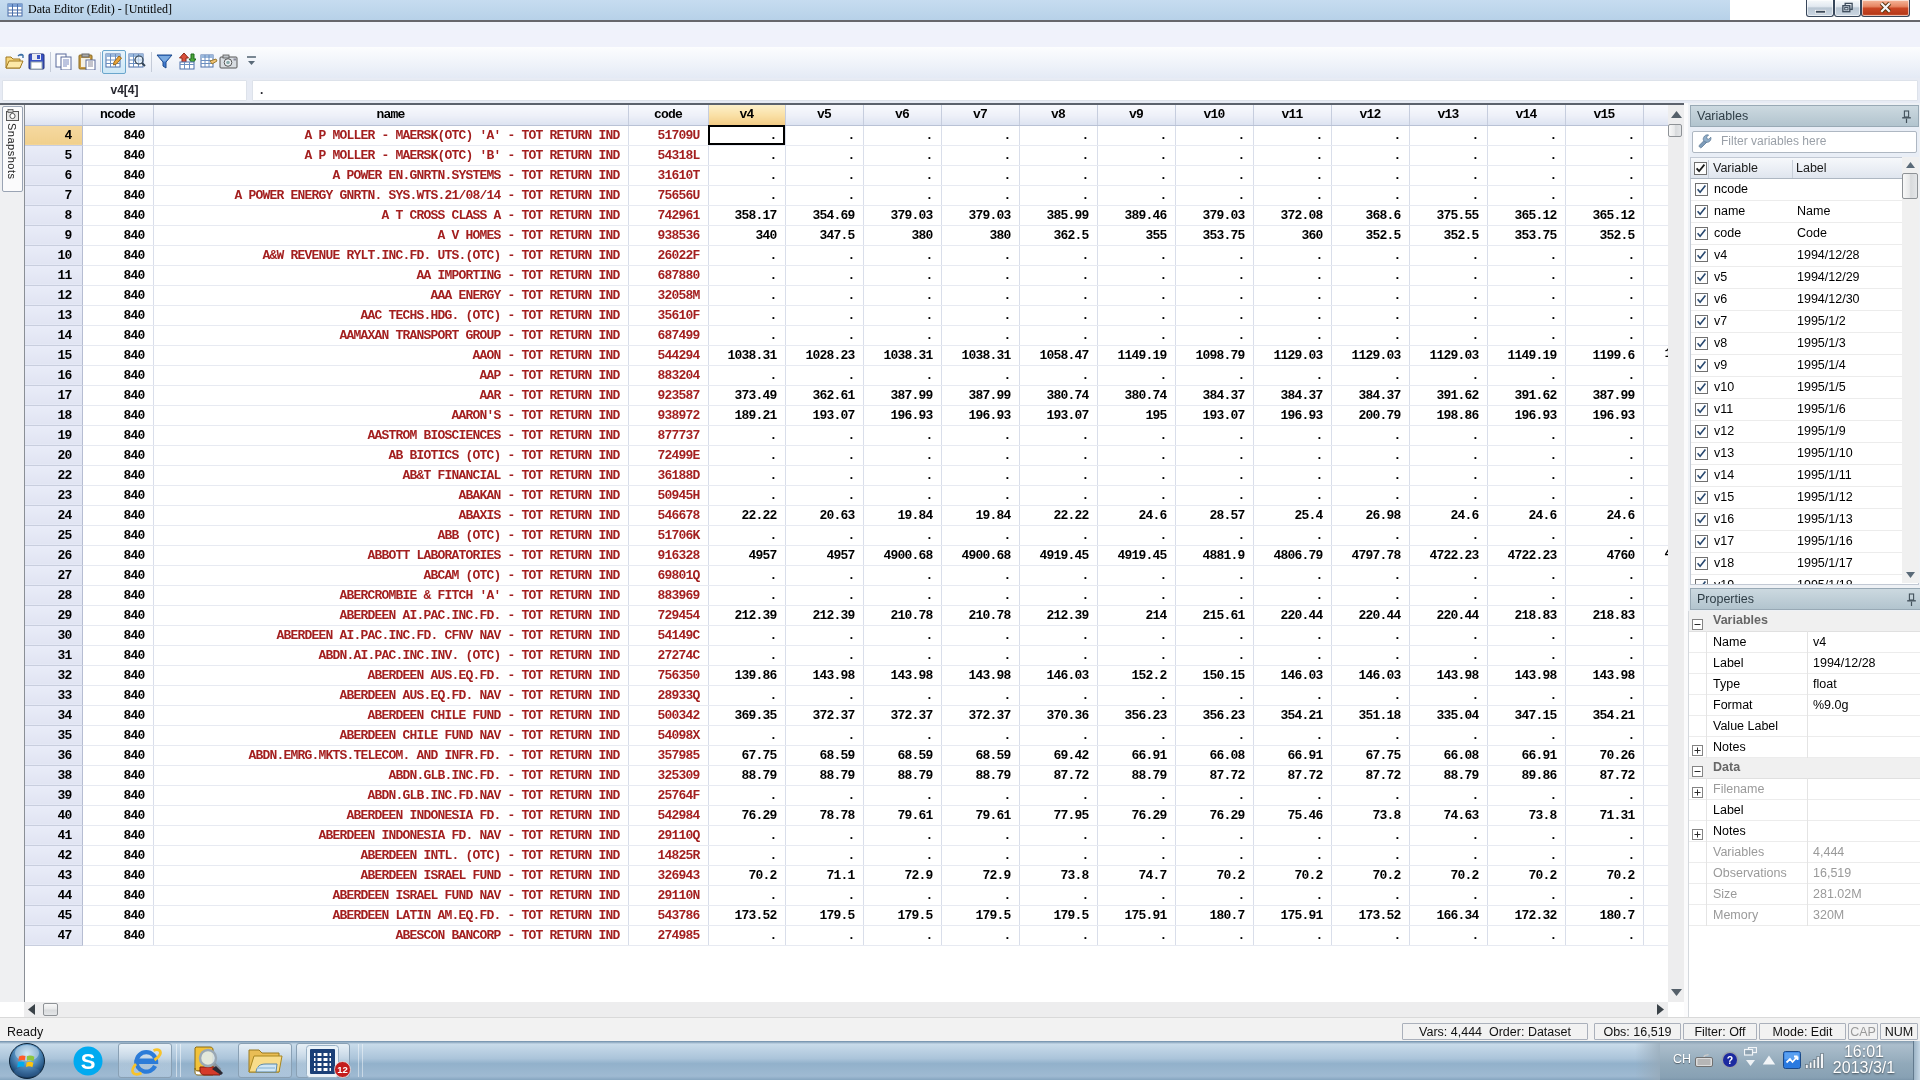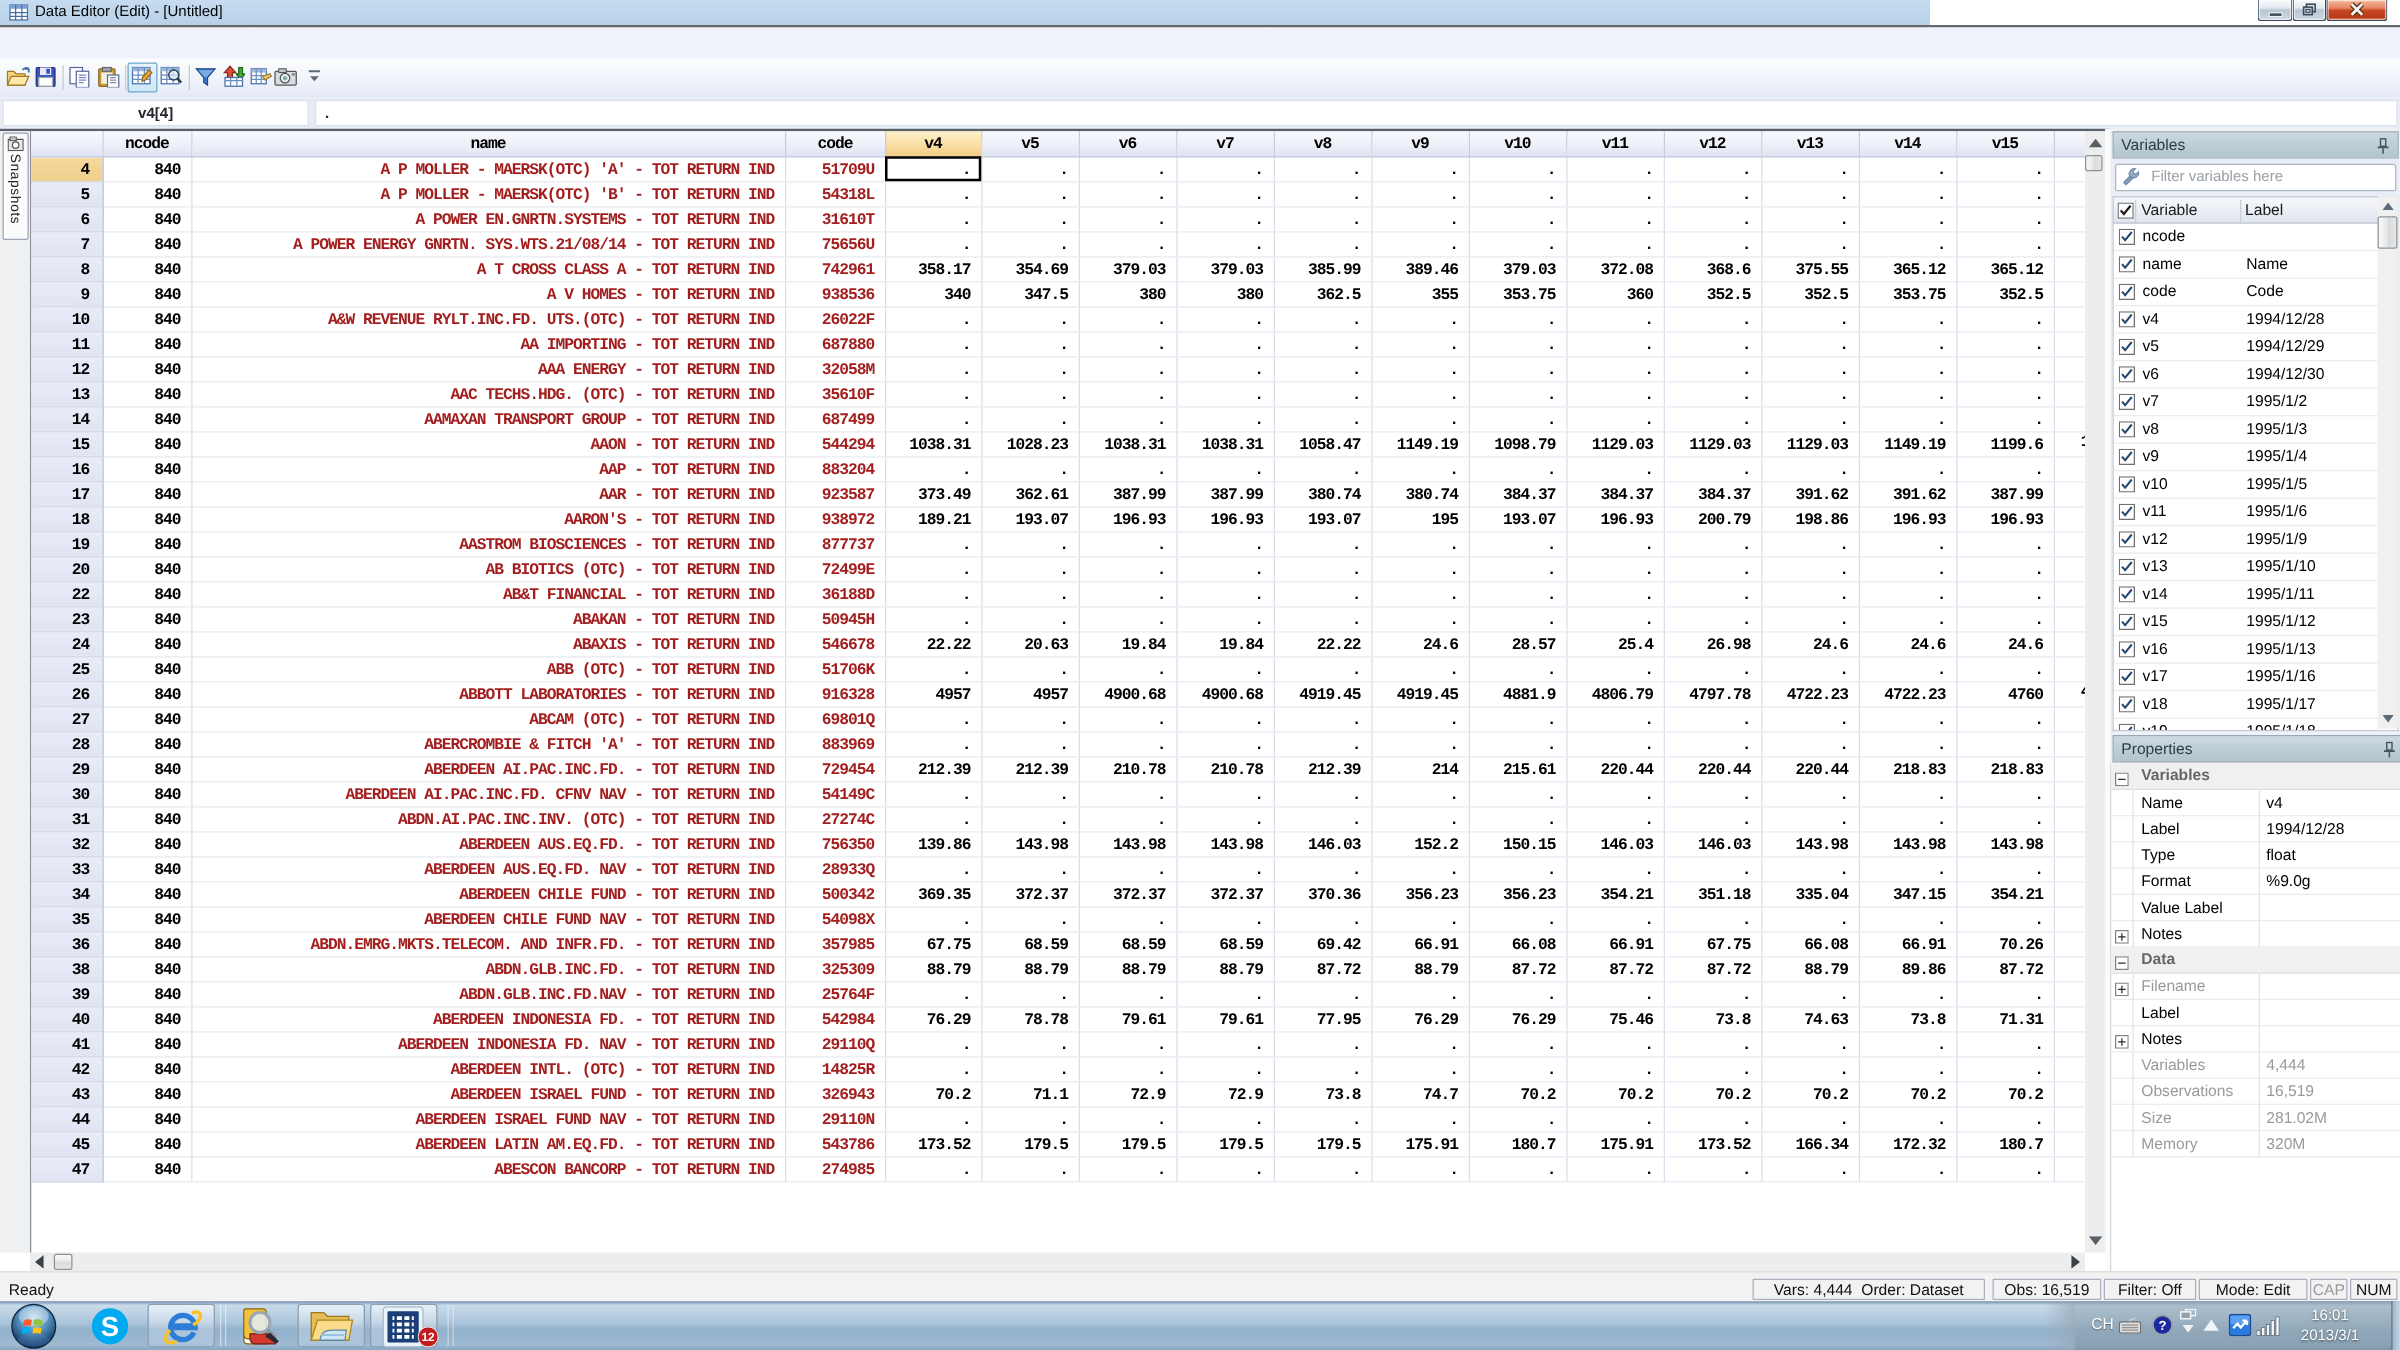--- a/index.html
+++ b/index.html
@@ -1,21 +1,21 @@
 <!DOCTYPE html>
 <html><head><meta charset="utf-8"><title>Data Editor</title>
 <style>
 * { margin:0; padding:0; box-sizing:border-box; }
 html,body { width:1920px; height:1080px; overflow:hidden;
   font-family:"Liberation Sans", sans-serif; background:#fff; }
 .abs { position:absolute; }
 
 
-#titlebar { position:absolute; left:0; top:0; width:1544px; height:20px;
-  background:linear-gradient(#c6dcf0, #b7d1e8); }
+#titlebar { position:absolute; left:0; top:0; width:1730px; height:20px;
+  background:linear-gradient(#c6dcf0, #b7d1e8);font-family:Liberation Serif, serif; }
 #title-ic { position:absolute; left:7px; top:2px; }
 #title-tx { position:absolute; left:28px; top:2px; font-size:12px; color:#000; }
 #winbtns { position:absolute; right:8px; top:0; height:17px; }
 .wbtn { position:absolute; top:0; height:17px; border:1px solid #37465a; border-top:none;
   border-radius:0 0 3px 3px; box-shadow:inset 0 0 0 1px rgba(255,255,255,0.6);
   background:linear-gradient(#f6f9fb, #e2e9f0 40%, #b9c6d3 50%, #ccd7e2); }
 #btn-min { right:78px; width:28px; }
 #btn-max { right:51px; width:27px; }
 #btn-close { right:2px; width:49px;
   background:linear-gradient(#f5b79b, #e78663 40%, #ca4724 52%, #b83a1a 85%, #cc5a35); }
@@ -121,21 +121,21 @@
 #ready { position:absolute; left:7px; top:7px; }
 
 
 #taskbar { position:absolute; left:0; top:1041px; width:1920px; height:39px;
   background:linear-gradient(#6d8ca8, #c8dbea 8%, #abc4da 45%, #92b1cb 58%, #9fbad2 90%, #86a5c0); }
 #trayzone { position:absolute; left:1660px; top:0; width:260px; height:39px;
   background:linear-gradient(#8aa0b2, #a7b9c7 10%, #94aab9 50%, #839cae 95%, #7a93a6); opacity:0.85; }
 .tbtn { position:absolute; top:2px; width:54px; height:35px; border:1px solid #89a0b4;
   border-radius:3px; background:linear-gradient(rgba(255,255,255,0.55), rgba(255,255,255,0.25) 50%, rgba(200,220,240,0.3)); }
 #clock { position:absolute; right:18px; top:3px; width:76px; text-align:center;
-  color:#fff; font-size:12px; text-shadow:0 1px 2px rgba(0,0,0,0.55); line-height:16px; }
+  color:#fff; font-size:16px; text-shadow:0 1px 2px rgba(0,0,0,0.55); line-height:16px; }
 #showdesk { position:absolute; right:0; top:0; width:7px; height:39px;
   background:linear-gradient(90deg,#9db4c6,#c6d8e6); border-left:1px solid #627a8e; }
 </style></head>
 <body>
 
 <div id="titlebar">
   <svg id="title-ic" width="16" height="16" viewBox="0 0 16 16">
     <rect x="1" y="2" width="14" height="12" fill="#fff" stroke="#4a6ea9"></rect>
     <rect x="1" y="2" width="14" height="3" fill="#7ba0d4"></rect>
     <path d="M5.5 2 V14 M10.5 2 V14 M1 8 H15 M1 11 H15" stroke="#4a6ea9" stroke-width="1" fill="none"></path>

